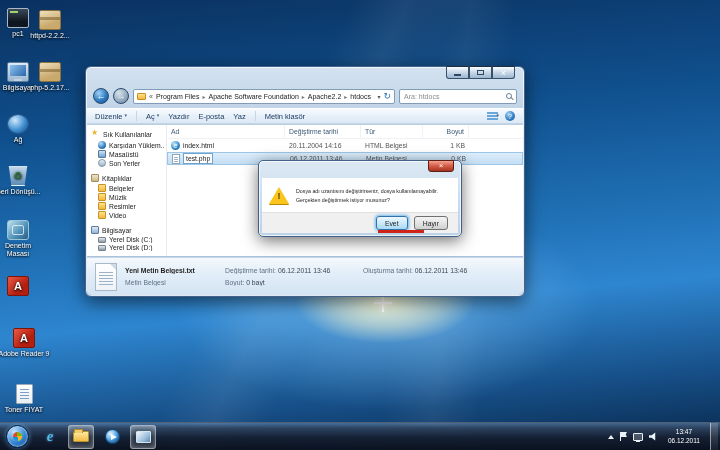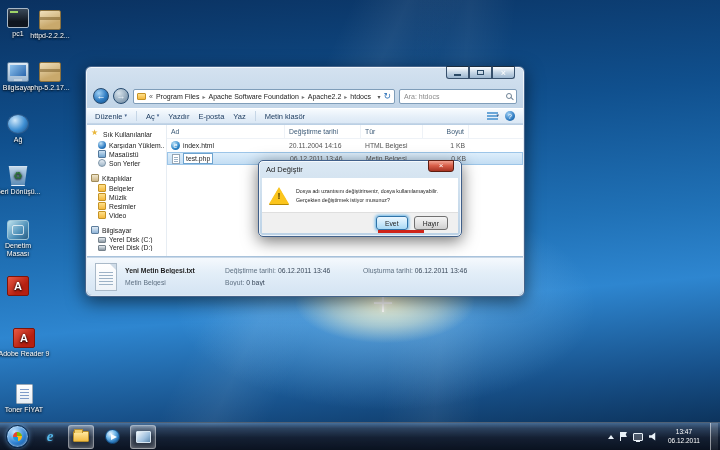--- a/index.html
+++ b/index.html
@@ -411,21 +411,20 @@
         <div class="det-meta">
           <span>Boyut:</span>
           <span class="val">0 bayt</span>
         </div>
         <div></div>
       </div>
     </div>
   </div>
 
   <div class="dialog">
-    <div class="dlg-title">Ad Değiştir</div>
     <div class="dlg-close"><span>×</span></div>
     <div class="dlg-body">
       <div class="warn-icon"></div>
       <div class="dlg-text">
         <div class="dlg-line">Dosya adı uzantısını değiştirirseniz, dosya kullanılamayabilir.</div>
         <div class="dlg-line">Gerçekten değiştirmek istiyor musunuz?</div>
       </div>
     </div>
     <div class="dlg-buttons">
       <div class="btn default">Evet</div>

